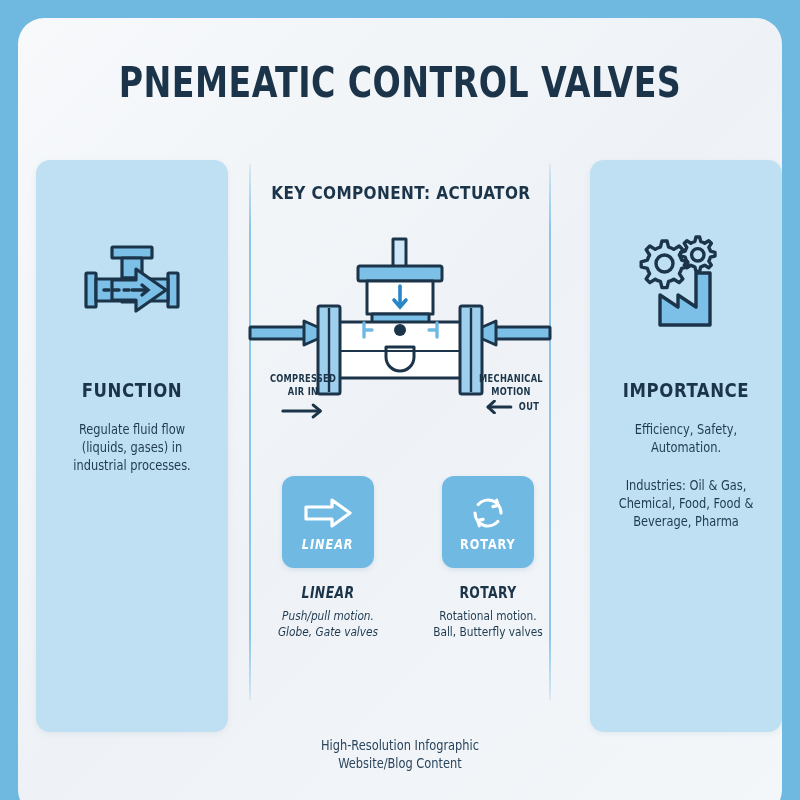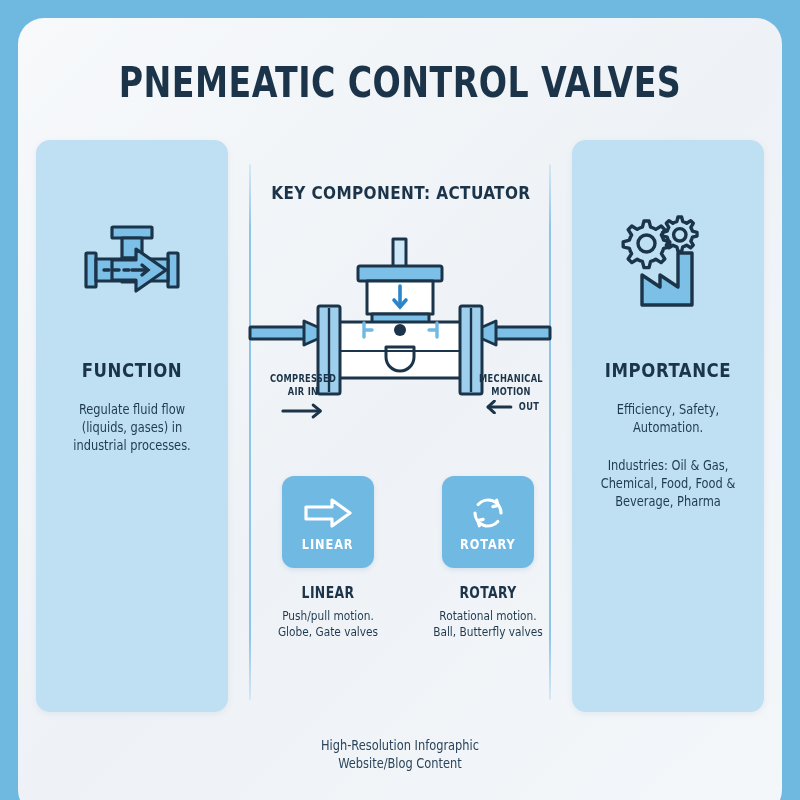--- a/index.html
+++ b/index.html
@@ -30,23 +30,24 @@
     transform-origin:center;
     white-space:nowrap;
   }
 
   
   .panel{
     position:absolute;
     background:#bfe0f2;
     border-radius:14px;
     box-shadow:0 2px 6px rgba(90,130,160,.10);
+    margin-top:20px;
   }
   .panel-left{left:18px;top:122px;width:192px;height:572px;}
-  .panel-right{left:554px;top:122px;width:192px;height:572px;}
+  .panel-right{left:572px;top:122px;width:192px;height:572px;}
 
   .panel-icon{
     position:absolute;left:0;width:192px;
     display:flex;align-items:center;justify-content:center;
   }
   .panel-head{
     position:absolute;left:0;width:192px;
     text-align:center;
     font-family:"DejaVu Sans Condensed","Liberation Sans", sans-serif;
     font-weight:bold;
@@ -106,21 +107,21 @@
     white-space:nowrap;
   }
   .lbl-in{left:-12px;top:355px;width:110px;}
   .lbl-out{left:196px;top:355px;width:110px;}
 
   
   .cards{position:absolute;top:458px;left:0;width:280px;}
   .card-col{
     position:absolute;top:0;width:132px;text-align:center;
   }
-  .col-a{left:2px;}
+  .col-a{left:2px;font-style:italic;}
   .col-b{left:162px;}
   .card{
     width:92px;height:92px;margin:0 auto;
     background:#6fb9e3;
     border-radius:12px;
     display:flex;flex-direction:column;
     align-items:center;justify-content:center;
     box-shadow:0 2px 5px rgba(90,140,180,.18);
   }
   .card-icon{height:42px;display:flex;align-items:center;justify-content:center;}

